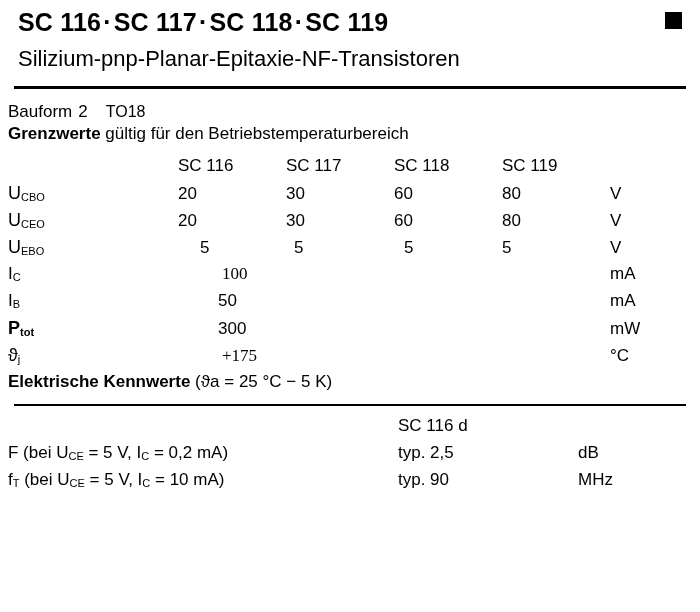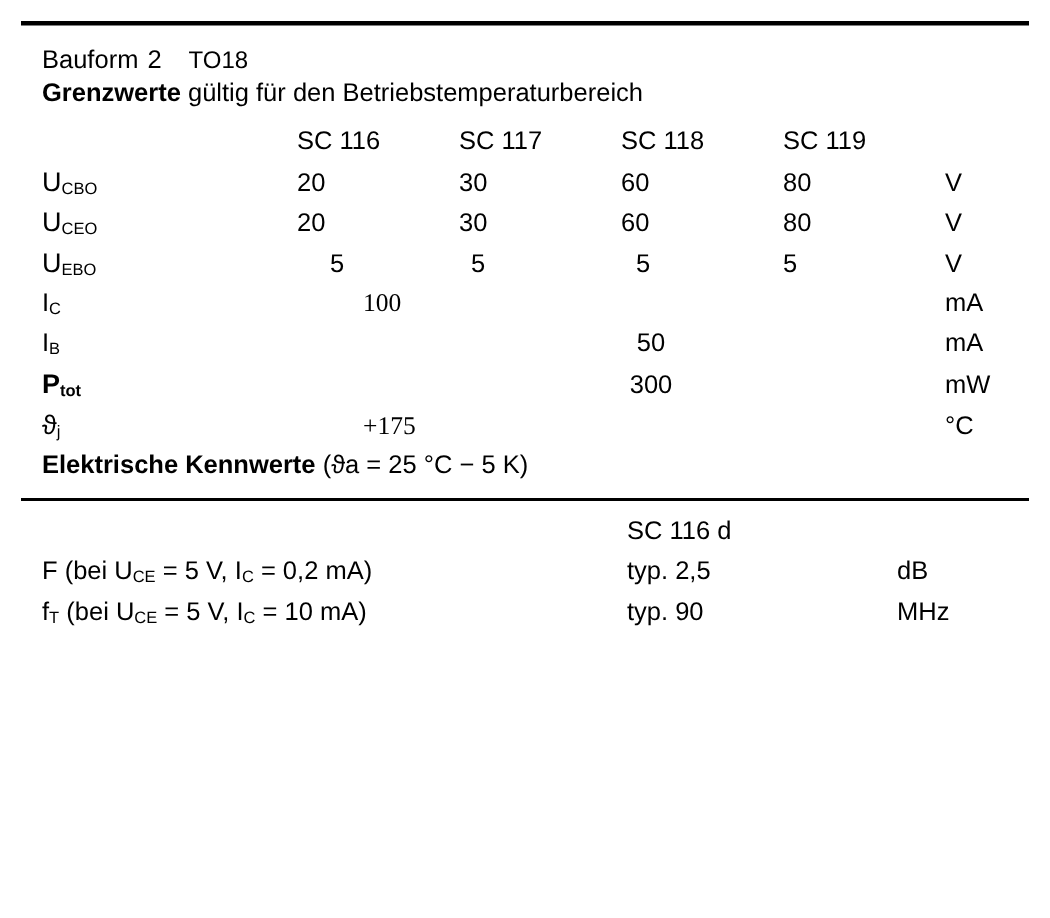--- a/index.html
+++ b/index.html
@@ -57,21 +57,21 @@
     height: 3px;
     background: #000;
     margin: 14px 14px 0 14px;
   }
   .rule.thin {
     height: 2px;
   }
 
   
   .body {
-    padding: 0 28px;
+    padding: 0 8px;
     position: relative;
   }
 
   .row-bauform {
     font-size: 17px;
     margin-top: 13px;
     white-space: nowrap;
   }
   .row-bauform .num {
     padding-left: 6px;
@@ -126,21 +126,21 @@
   }
   .symsmall {
     font-size: 17px;
   }
   .center-span {
     text-align: left;
     padding-left: 44px !important;
     font-family: Liberation Serif, serif;
   }
   .center-span2 {
-    text-align: center;
+    text-align: left;
     padding-left: 40px !important;
   }
 
   .elek {
     font-size: 17px;
     white-space: nowrap;
   }
   .elek b { font-weight: bold; }
 
   
@@ -159,20 +159,27 @@
   }
   .lcol-desc { width: 390px; }
   .lcol-val  { width: 180px; }
   .lcol-unit { width: 94px; }
 </style>
 </head>
 <body>
 
 <div class="page">
 
+  <div class="header">
+    <div class="title-line">
+      <span>SC 116</span><span class="sep">·</span><span>SC 117</span><span class="sep">·</span><span>SC 118</span><span class="sep">·</span><span>SC 119</span>
+    </div>
+    <div class="subtitle-line">Silizium-pnp-Planar-Epitaxie-NF-Transistoren</div>
+    <div class="black-square"></div>
+  </div>
 
   <div class="rule"></div>
 
   <div class="body">
 
     <div class="row-bauform">
       <span>Bauform</span><span class="num">2</span><span class="pkg">TO18</span>
     </div>
 
     <div class="section-head">

